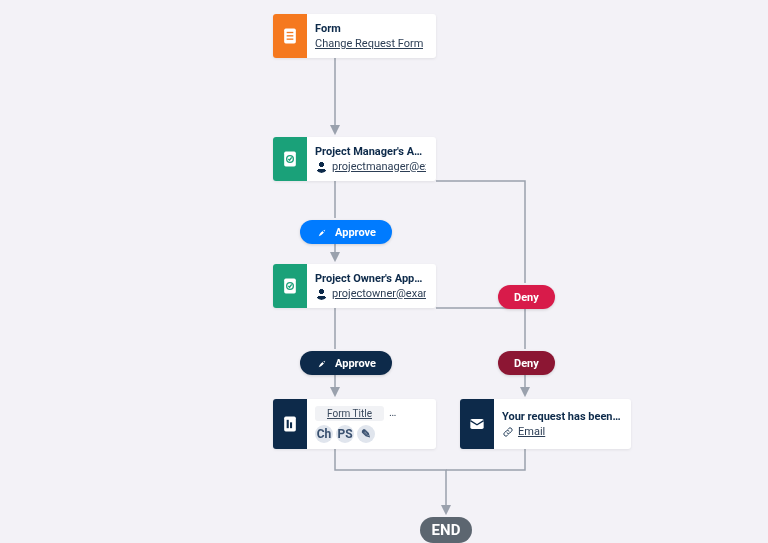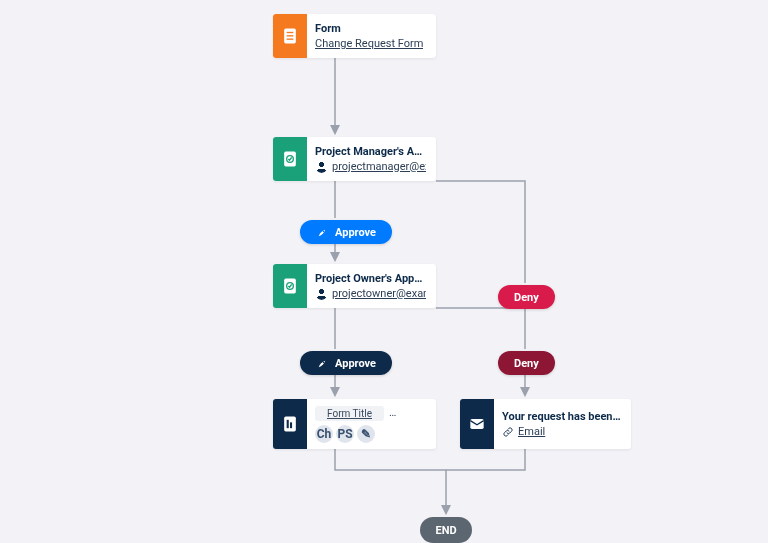--- a/index.html
+++ b/index.html
@@ -23,21 +23,21 @@
 .green{background:#1aa179;}
 .navy{background:#0d2a4a;}
 
 .pill{position:absolute;height:24px;border-radius:12px;display:flex;align-items:center;justify-content:center;padding:0 16px;font-weight:700;font-size:11px;color:#fff;gap:6px;box-shadow:0 1px 3px rgba(0,0,0,.15);}
 .pill.blue{background:#007bff;}
 .pill.navy{background:#0d2a4a;}
 .pill.red{background:#d81b4a;}
 .pill.darkred{background:#8c1633;}
 .pill .rocket{width:13px;height:13px;}
 
-.end{position:absolute;width:52px;height:26px;border-radius:13px;background:#5c6670;color:#fff;display:flex;align-items:center;justify-content:center;font-weight:700;font-size:11px;}
+.end{position:absolute;width:52px;height:26px;border-radius:13px;background:#5c6670;color:#fff;display:flex;align-items:center;justify-content:center;font-weight:700;font-size:15px;}
 
 .tag{display:inline-block;background:#f1f2f5;border-radius:3px;padding:2px 12px;font-size:10px;color:#3a4a5e;margin-right:5px;text-decoration:underline;}
 .mini{display:inline-flex;align-items:center;justify-content:center;width:18px;height:18px;border-radius:50%;background:#e0e5ed;color:#3a5170;font-size:12px;font-weight:700;margin-right:3px;}
 
 
 #n-form{left:273px;top:14px;width:163px;height:44px;}
 #n-pm  {left:273px;top:137px;width:163px;height:44px;}
 #n-po  {left:273px;top:264px;width:163px;height:44px;}
 #n-rep {left:273px;top:399px;width:163px;height:50px;}
 #n-den {left:460px;top:399px;width:171px;height:50px;}

